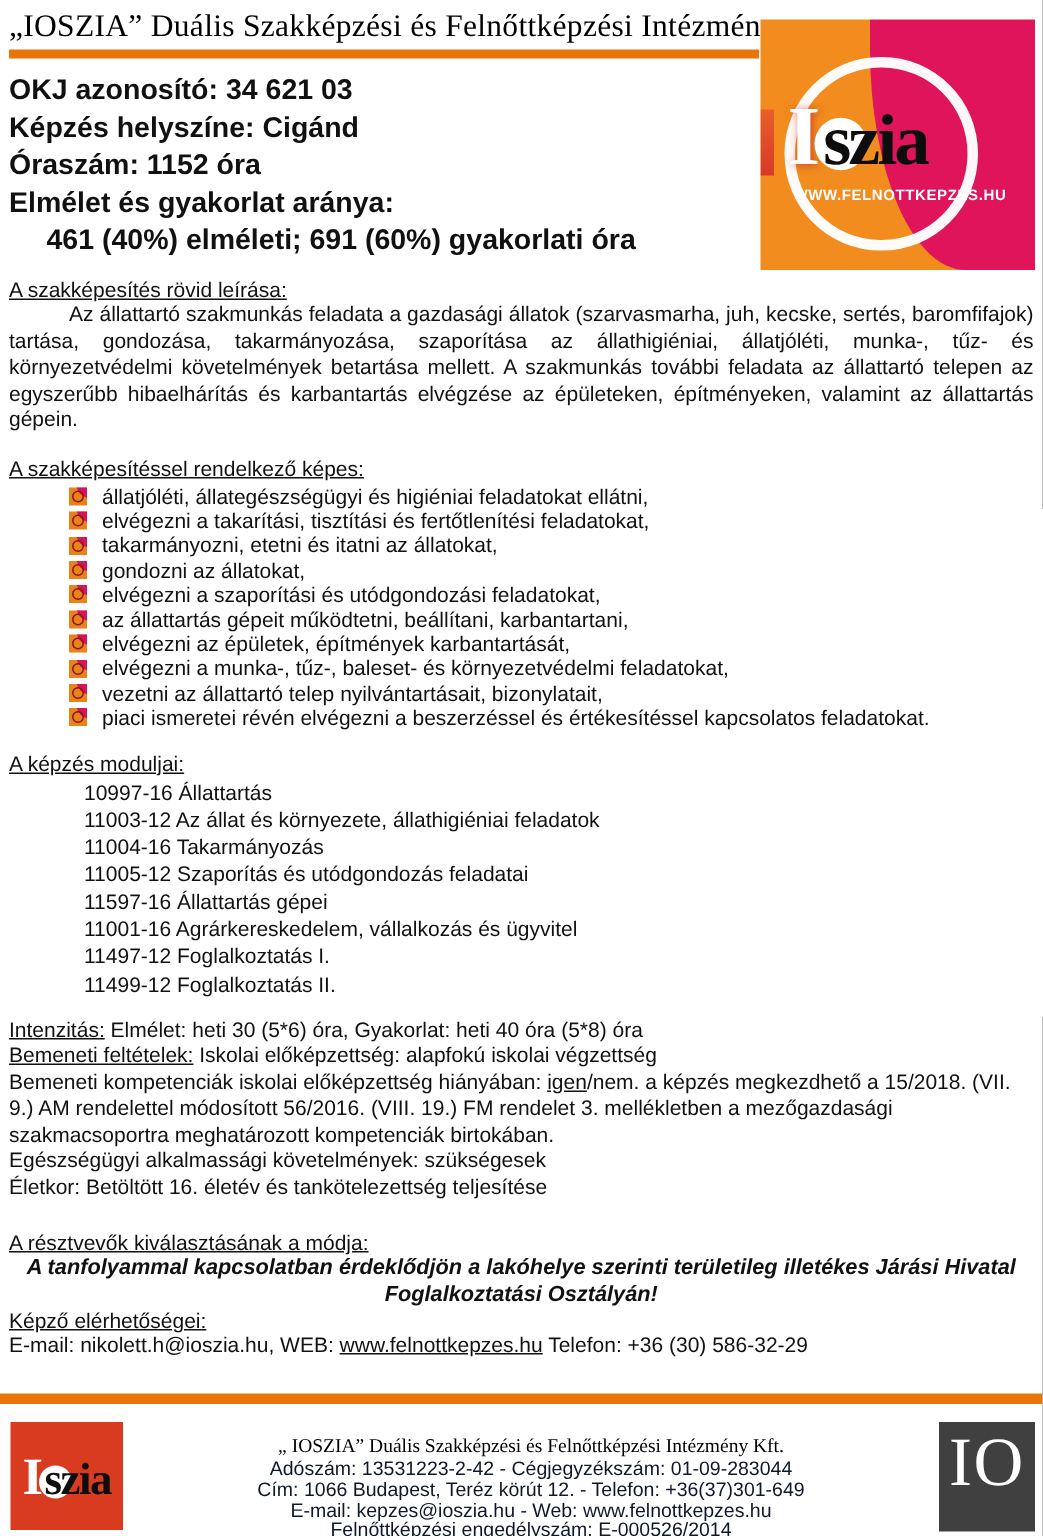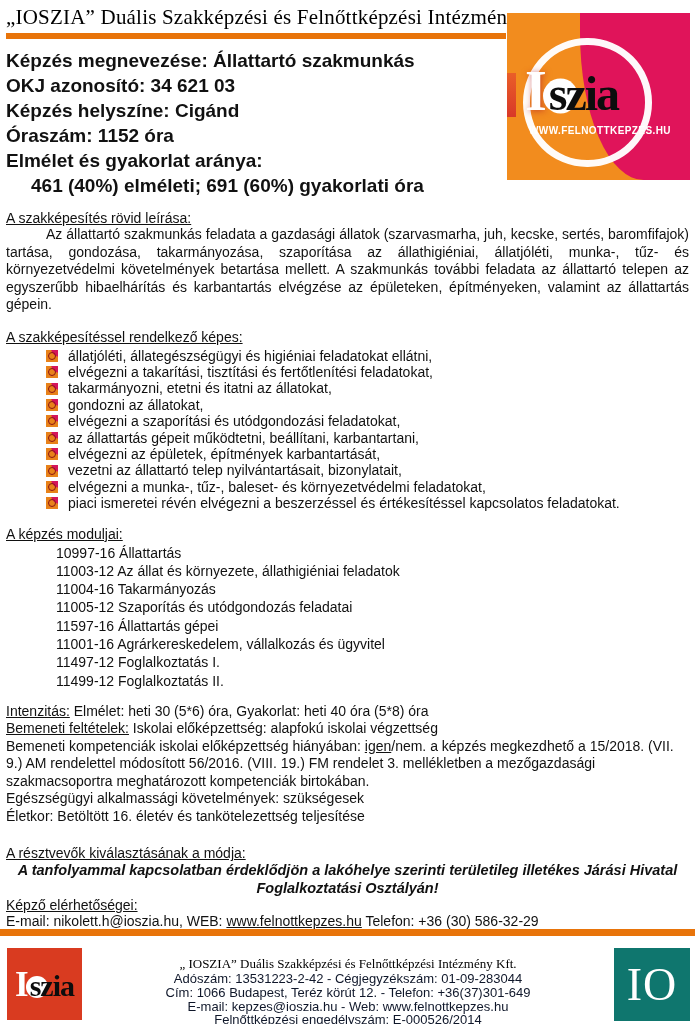--- a/index.html
+++ b/index.html
@@ -117,22 +117,22 @@
   .ml-szia::before {
     content:''; position:absolute; z-index:-1; left:-4px; top:54%;
     transform:translateY(-50%); width:22px; height:22px; background:#fff; border-radius:50%;
   }
   .footer-center { flex:1 1 auto; text-align:center; padding-top:7px; }
   .footer-company {
     font-family:"Liberation Serif", serif; font-size:13px; color:#000; line-height:17px;
   }
   .footer-small { font-size:13px; line-height:13.8px; color:#0f172a; }
   .footer-right-logo {
-    flex:0 0 auto; margin-right:1px; width:76px; height:73px; background:#0f766e;
-    display:flex; align-items:center; justify-content:center;
+    flex:0 0 auto; margin-right:1px; width:64px; height:73px; background:#404040;
+    display:flex; align-items:flex-start; justify-content:center;
   }
   .fr-io {
     font-family:"Liberation Serif", serif; font-size:46px; color:#fff; letter-spacing:1px;
   }
 </style>
 </head>
 <body>
 
 <div class="page">
 
@@ -144,21 +144,20 @@
     <div class="blob"></div>
     <div class="ring"></div>
     <div class="hero-text-row">
       <span class="hl-i">I</span>
       <span class="hl-szia">szia</span>
     </div>
     <div class="hl-url">WWW.FELNOTTKEPZES.HU</div>
   </div>
 
   <div class="course-block">
-    <div>Képzés megnevezése: Állattartó szakmunkás</div>
     <div>OKJ azonosító: 34 621 03</div>
     <div>Képzés helyszíne: Cigánd</div>
     <div>Óraszám: 1152 óra</div>
     <div>Elmélet és gyakorlat aránya:</div>
     <div class="course-line-indent">461 (40%) elméleti; 691 (60%) gyakorlati óra</div>
   </div>
 
   <div class="sect-heading mt-desc">A szakképesítés rövid leírása:</div>
   <p class="body-par">Az állattartó szakmunkás feladata a gazdasági állatok (szarvasmarha, juh, kecske, sertés, baromfifajok) tartása, gondozása, takarmányozása, szaporítása az állathigiéniai, állatjóléti, munka-, tűz- és környezetvédelmi követelmények betartása mellett. A szakmunkás további feladata az állattartó telepen az egyszerűbb hibaelhárítás és karbantartás elvégzése az épületeken, építményeken, valamint az állattartás gépein.</p>
 
@@ -187,25 +186,25 @@
     <li>
         <span class="bullet-icon"></span>
         <span>az állattartás gépeit működtetni, beállítani, karbantartani,</span>
       </li>
     <li>
         <span class="bullet-icon"></span>
         <span>elvégezni az épületek, építmények karbantartását,</span>
       </li>
     <li>
         <span class="bullet-icon"></span>
+        <span>elvégezni a munka-, tűz-, baleset- és környezetvédelmi feladatokat,</span>
+      </li>
+    <li>
+        <span class="bullet-icon"></span>
         <span>vezetni az állattartó telep nyilvántartásait, bizonylatait,</span>
-      </li>
-    <li>
-        <span class="bullet-icon"></span>
-        <span>elvégezni a munka-, tűz-, baleset- és környezetvédelmi feladatokat,</span>
       </li>
     <li>
         <span class="bullet-icon"></span>
         <span>piaci ismeretei révén elvégezni a beszerzéssel és értékesítéssel kapcsolatos feladatokat.</span>
       </li>
   </ul>
 
   <div class="sect-heading mod-heading">A képzés moduljai:</div>
   <div class="mod-list">
     <div>10997-16 Állattartás</div>

